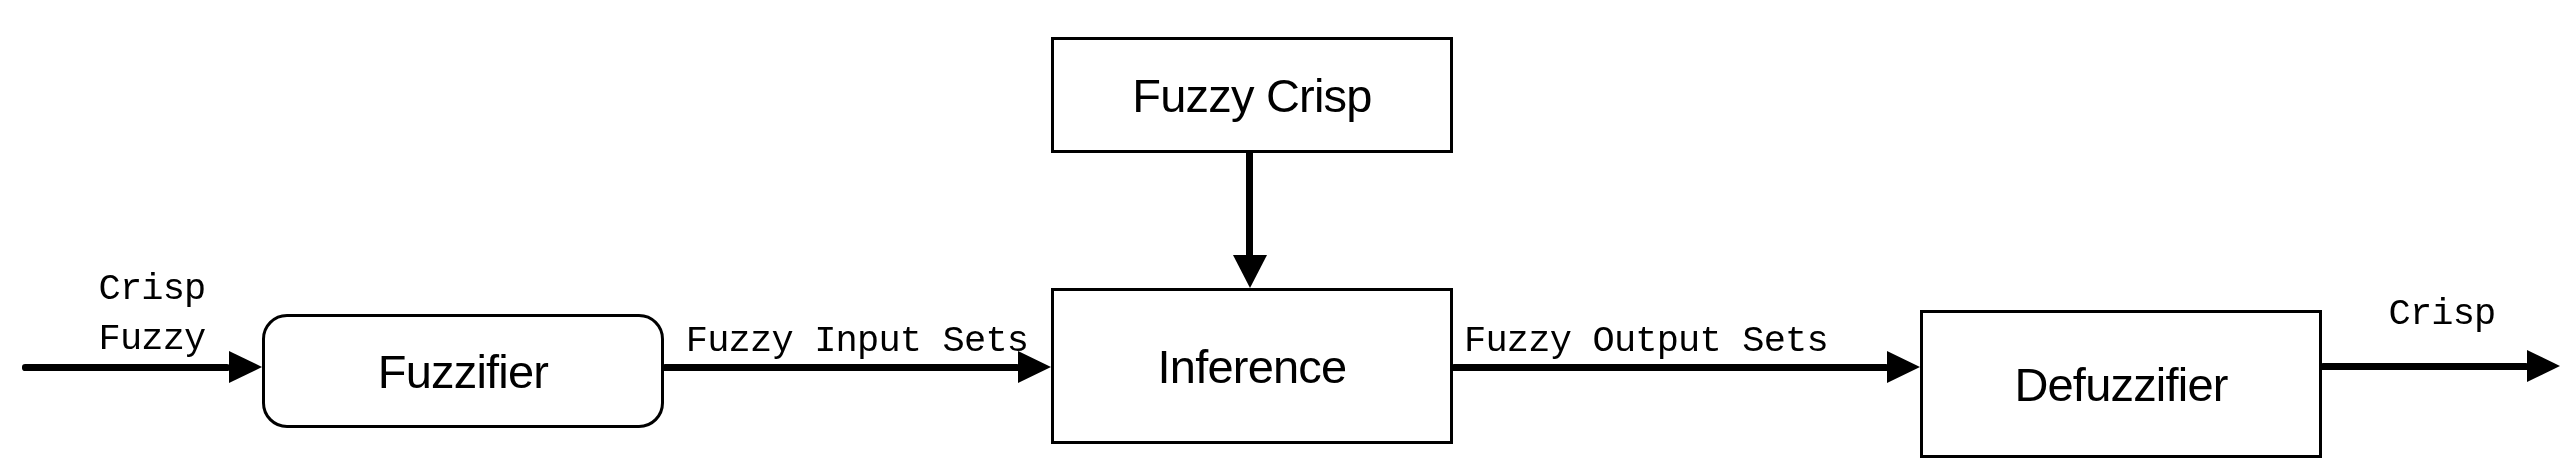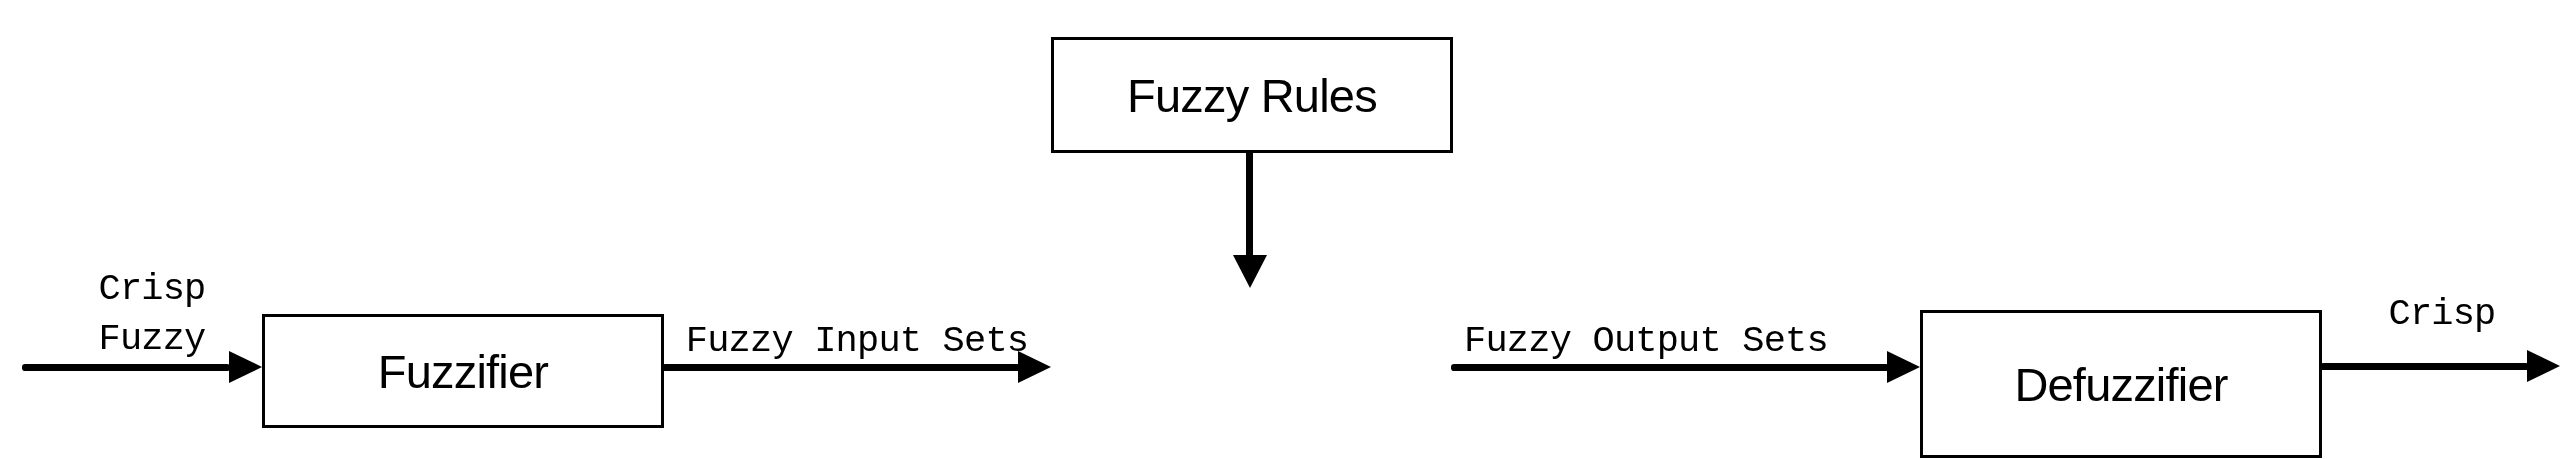--- a/index.html
+++ b/index.html
@@ -17,21 +17,21 @@
     box-sizing: border-box;
     border: 3.1px solid #000000;
     background: #ffffff;
     display: flex;
     align-items: center;
     justify-content: center;
     font-size: 47px;
     letter-spacing: -0.8px;
     white-space: nowrap;
   }
-  #node-fuzzifier   { left: 262px;  top: 314px; width: 402px; height: 114px; }
+  #node-fuzzifier   { left: 262px;  top: 314px; width: 402px; height: 114px; border-radius: 25px; }
   #node-fuzzy-rules { left: 1051px; top: 37px;  width: 402px; height: 116px; }
   #node-inference   { left: 1051px; top: 288px; width: 402px; height: 156px; }
   #node-defuzzifier { left: 1920px; top: 310px; width: 402px; height: 148px; }
 
   .edge-label {
     position: absolute;
     transform: translate(-50%, -50%);
     font-size: 37px;
     line-height: 50px;
     letter-spacing: -0.8px;
@@ -85,24 +85,27 @@
   
   #arr5-line { left: 1246px; top: 152px; height: 105px; }
   #arr5-head { left: 1233px; top: 255px; }
 </style>
 </head>
 <body>
 
 <div id="canvas">
 
   <div class="node" id="node-fuzzy-rules">
-    <span>Fuzzy Rules</span>
+    <span>Fuzzy Crisp</span>
   </div>
   <div class="node" id="node-fuzzifier">
     <span>Fuzzifier</span>
+  </div>
+  <div class="node" id="node-inference">
+    <span>Inference</span>
   </div>
   <div class="node" id="node-defuzzifier">
     <span>Defuzzifier</span>
   </div>
 
   <div class="edge-label" id="label-crisp-input">
     <div>Crisp</div>
     <div>Fuzzy</div>
   </div>
   <div class="edge-label" id="label-fuzzy-output-sets">Fuzzy Output Sets</div>

